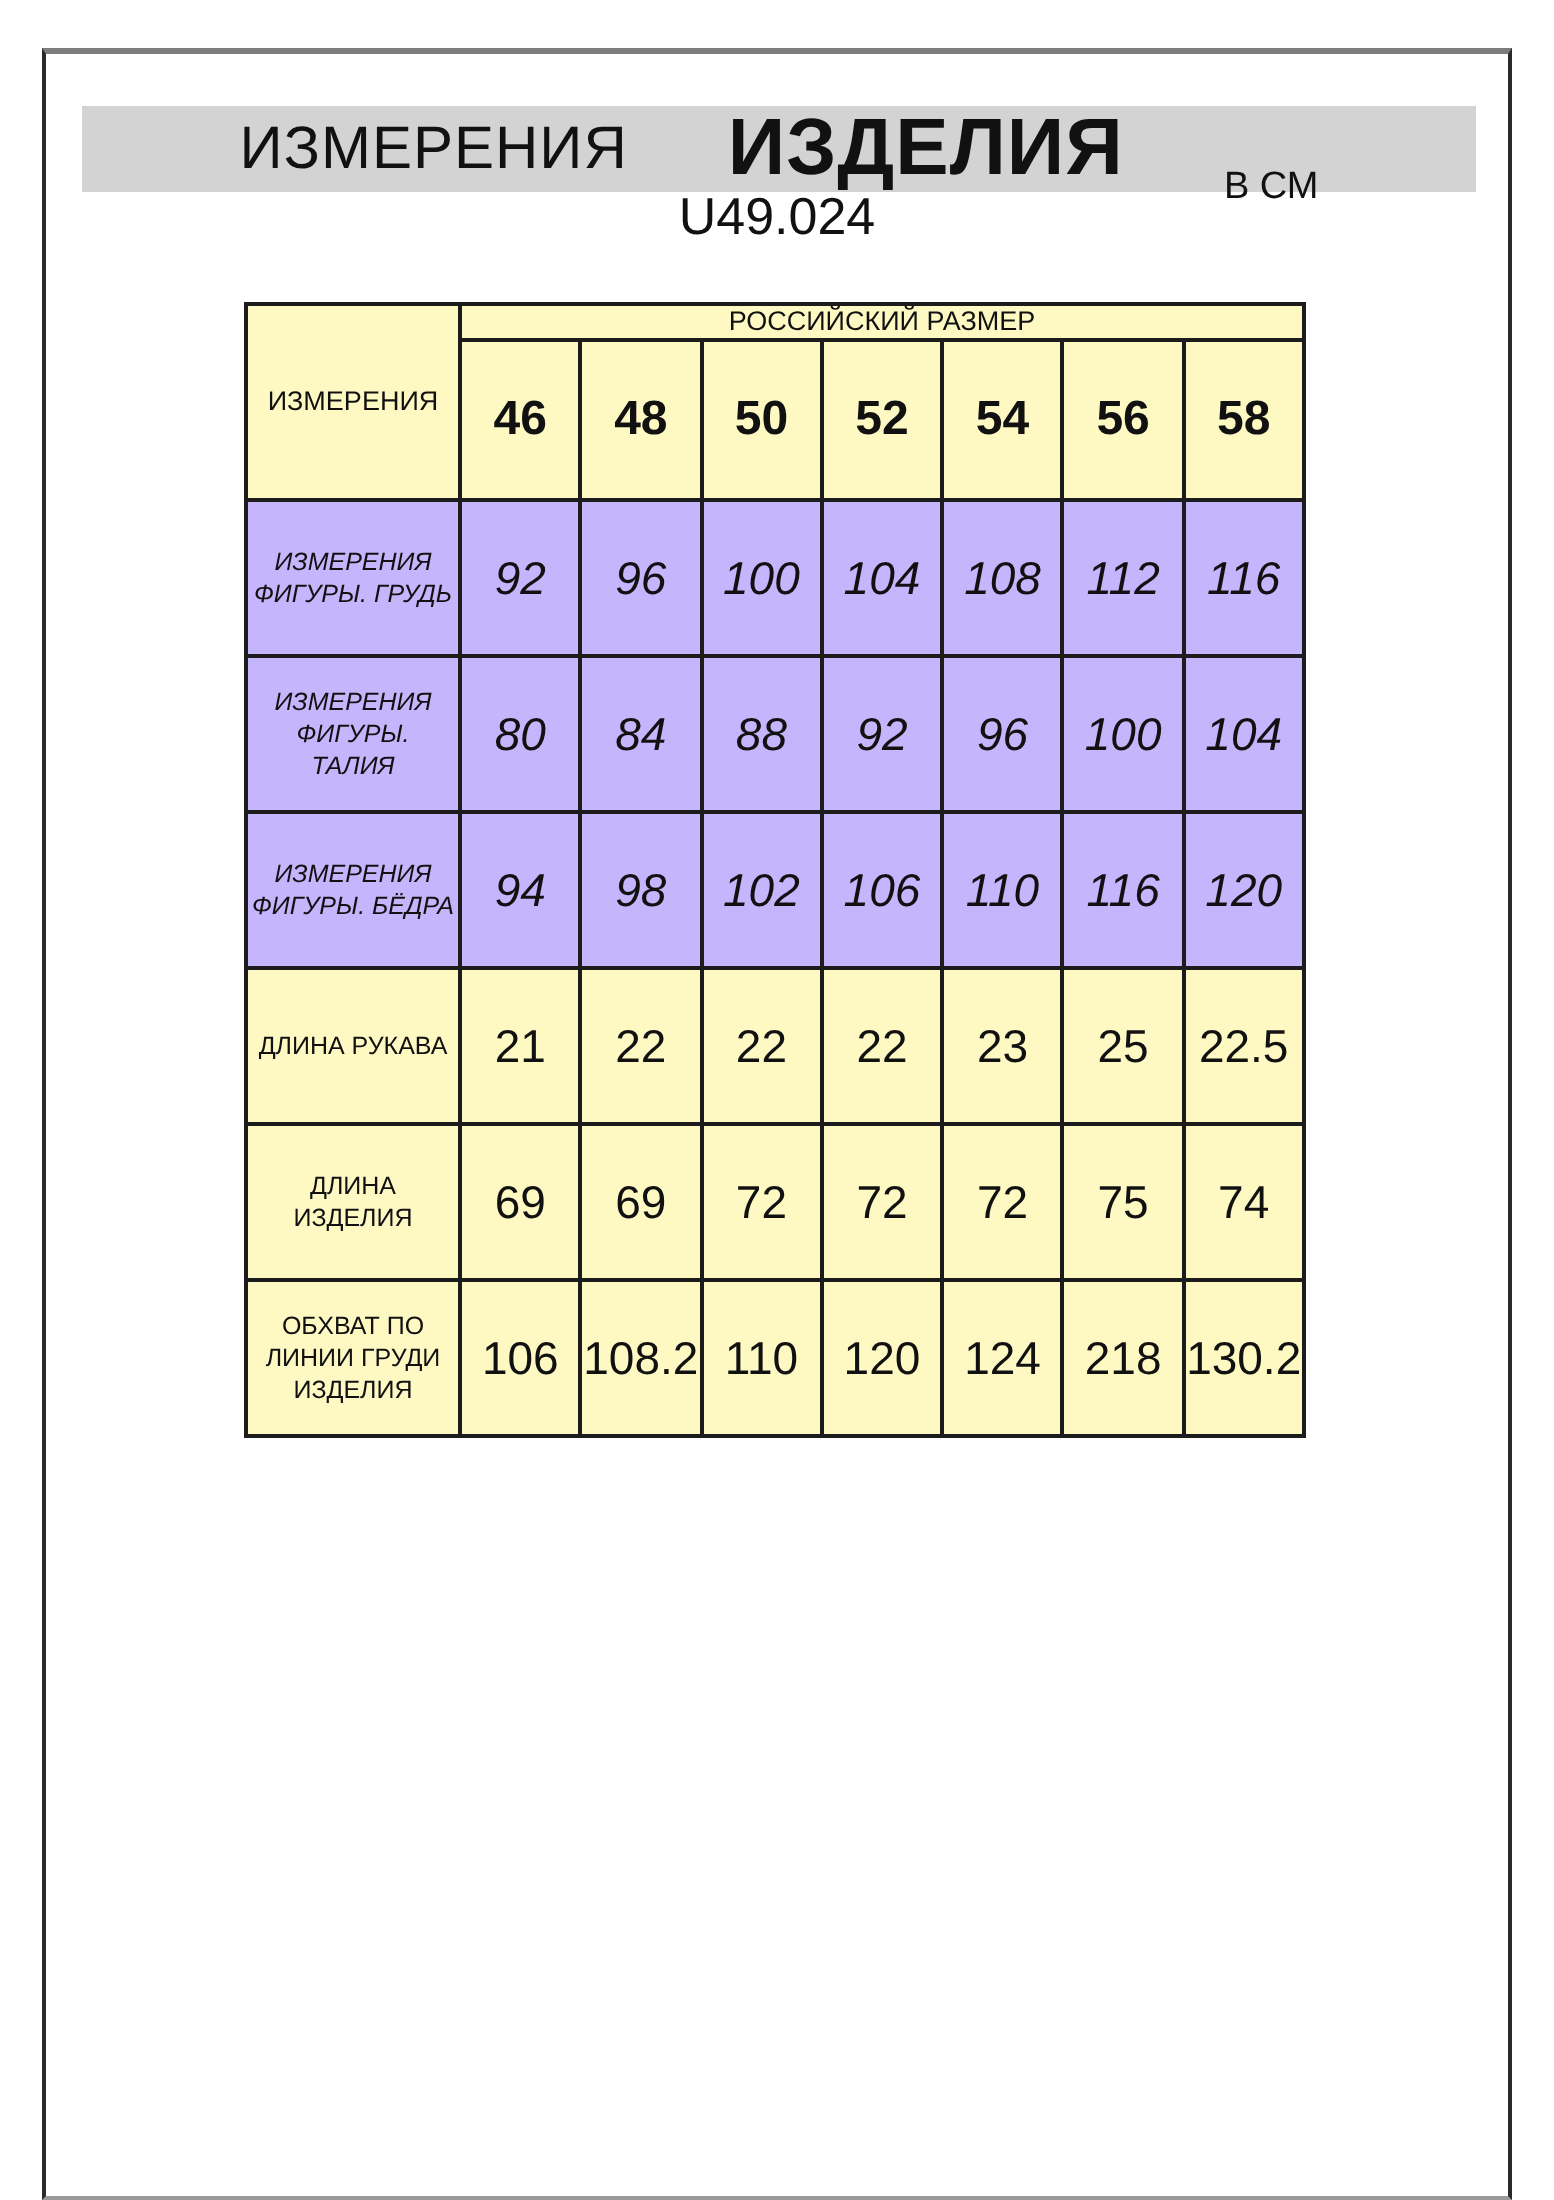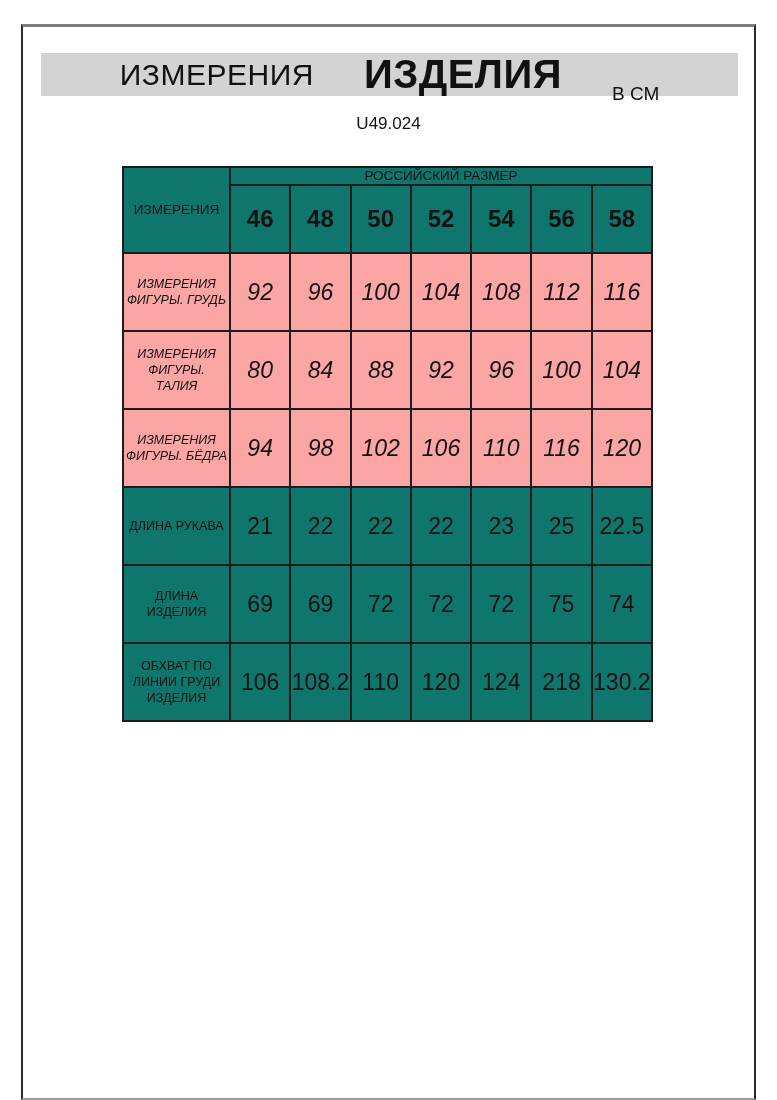--- a/index.html
+++ b/index.html
@@ -41,23 +41,22 @@
     white-space: nowrap;
   }
   .title-unit {
     font-size: 19px;
     font-weight: 400;
     position: relative;
     top: 19px;
     white-space: nowrap;
   }
   .product-code {
-    margin-top: 15px;
     text-align: center;
-    font-size: 17px;
+    font-size: 26px;
     line-height: 25px;
   }
   .description {
     margin-top: 4px;
     text-align: center;
     font-size: 19px;
     line-height: 28.5px;
   }
   .description div { white-space: nowrap; }
 
@@ -65,34 +64,34 @@
     margin: 30px 0 0 99px;
     border-collapse: collapse;
     table-layout: fixed;
     width: 531px;
   }
   table.size-table col.col-label { width: 107px; }
   table.size-table td {
     border: 2px solid #1c1c1c;
     text-align: center;
     vertical-align: middle;
-    background: #0f766e;
+    background: #fef9c3;
     overflow: hidden;
   }
   tr.row-group-header td { height: 18px; font-size: 13.5px; line-height: 1; padding: 0; }
-  tr.row-sizes td { height: 68px; font-size: 24px; font-weight: 700; }
+  tr.row-sizes td { height: 80px; font-size: 24px; font-weight: 700; }
   td.corner-cell { font-size: 14px; font-weight: 400; }
   tr.data-row td { height: 78px; }
   td.row-label {
     font-size: 12.5px;
     line-height: 1.3;
     padding: 0 2px;
   }
   td.value-cell { font-size: 23px; }
-  tr.shaded td { background: #fca5a5; font-style: italic; }
+  tr.shaded td { background: #c4b5fd; font-style: italic; }
 </style>
 </head>
 <body>
 
 <div class="page-frame">
 
   <div class="title-bar">
     <span class="title-word-regular">ИЗМЕРЕНИЯ</span>
     <span class="title-word-bold">ИЗДЕЛИЯ</span>
     <span class="title-unit">В СМ</span>

